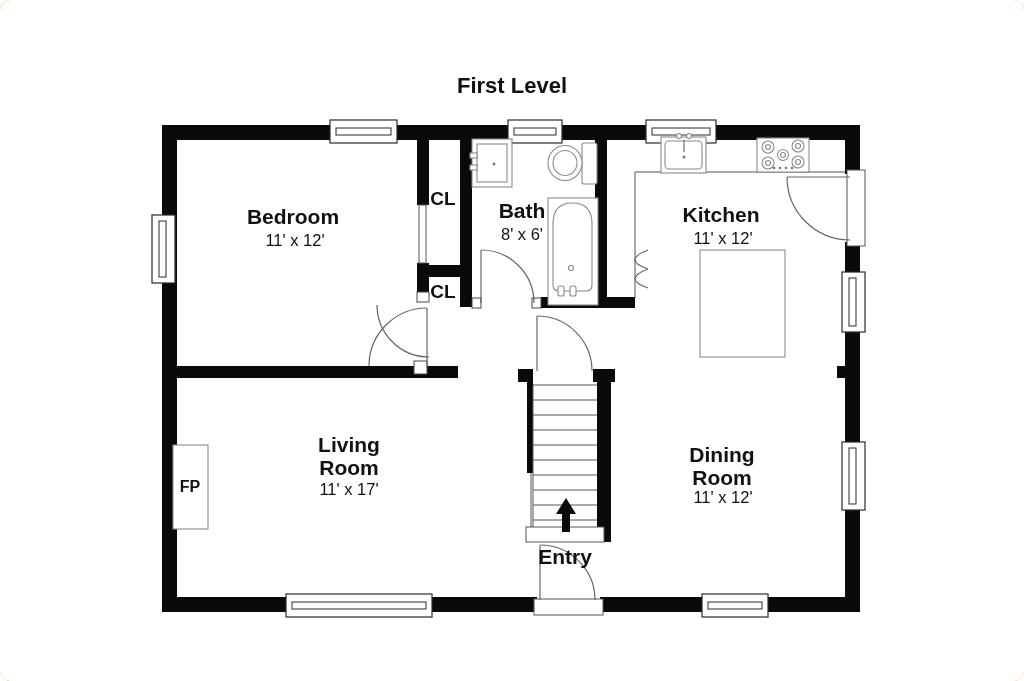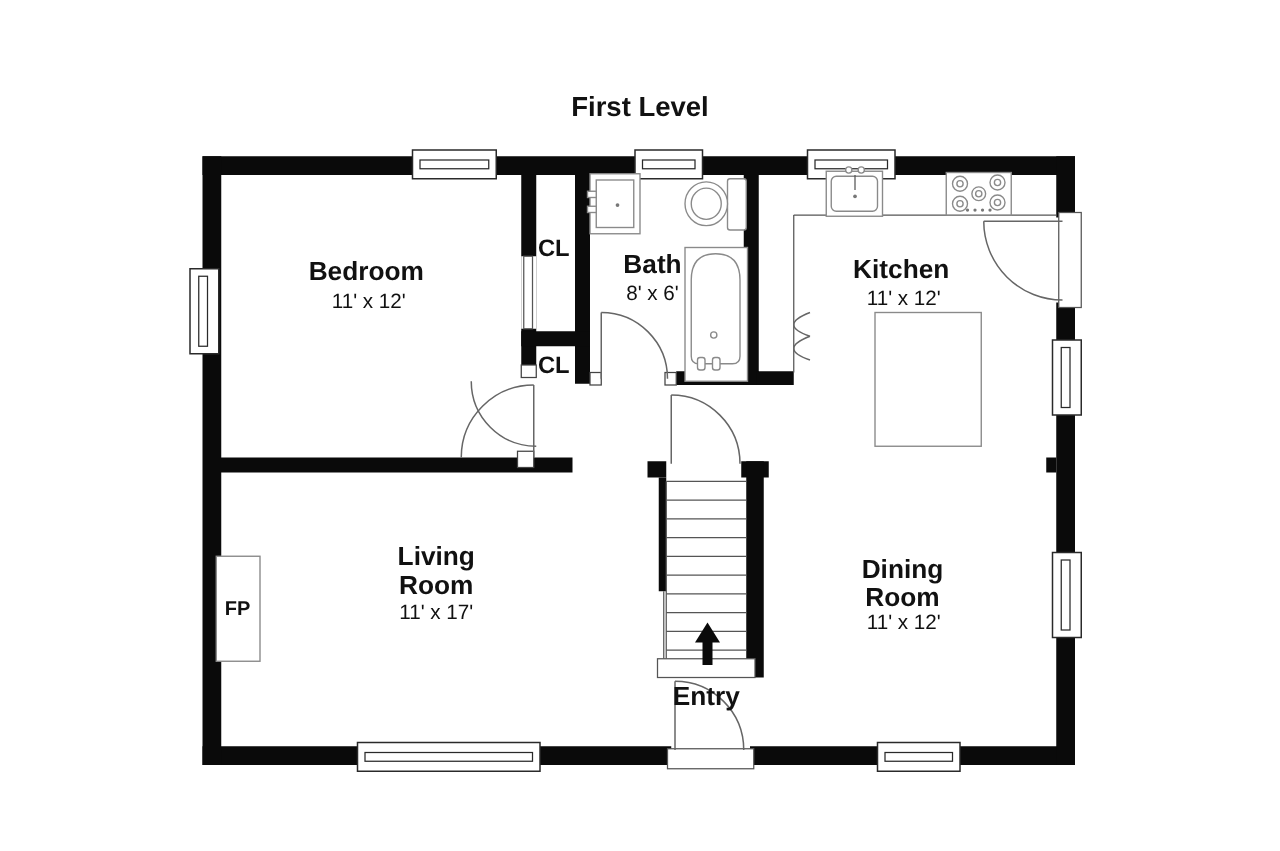--- a/index.html
+++ b/index.html
@@ -1,16 +1,16 @@
 <!DOCTYPE html>
 <html><head>
 <meta charset="utf-8">
 <style>
   html,body{margin:0;padding:0;background:#ffffff;}
-  .canvas{position:relative;width:1024px;height:681px;background:#f97316;overflow:hidden;}
+  .canvas{position:relative;width:1024px;height:681px;background:#f97316;overflow:hidden;border-radius:10px;}
   svg{display:block;}
   text{font-family:"Liberation Sans", sans-serif; fill:#111111;}
   .room-name{font-size:21px;font-weight:bold;}
   .room-dims{font-size:16.5px;font-weight:normal;}
   .title{font-size:22px;font-weight:bold;}
   .small-label{font-size:19px;font-weight:bold;}
   .fp-label{font-size:16px;font-weight:bold;}
   .wall{fill:#0a0a0a;stroke:none;}
   .opening{fill:#ffffff;stroke:none;}
   .win{fill:#ffffff;stroke:#2a2a2a;stroke-width:1.2;}

